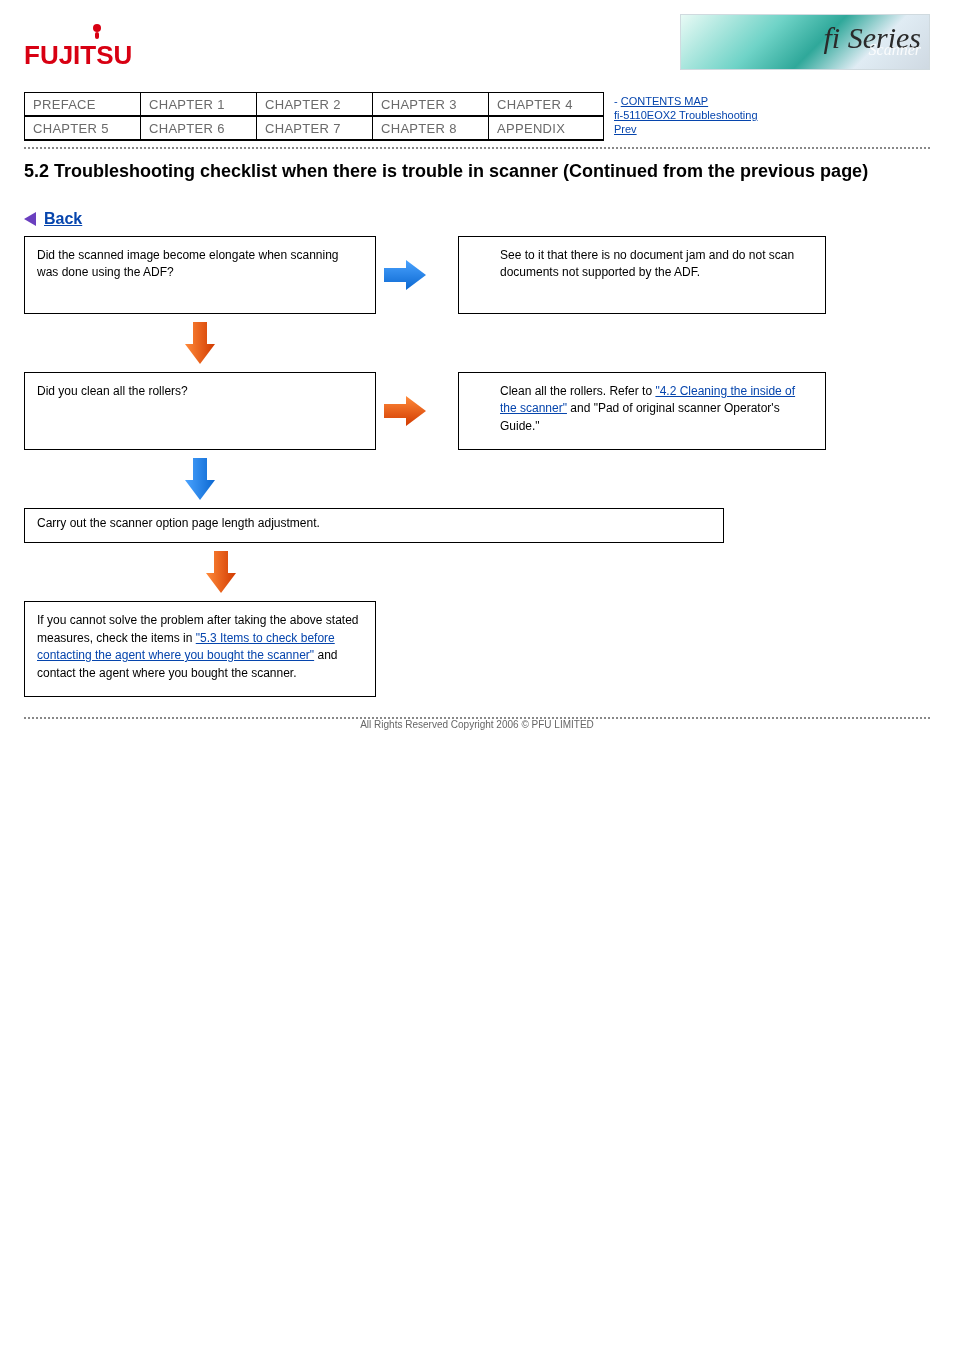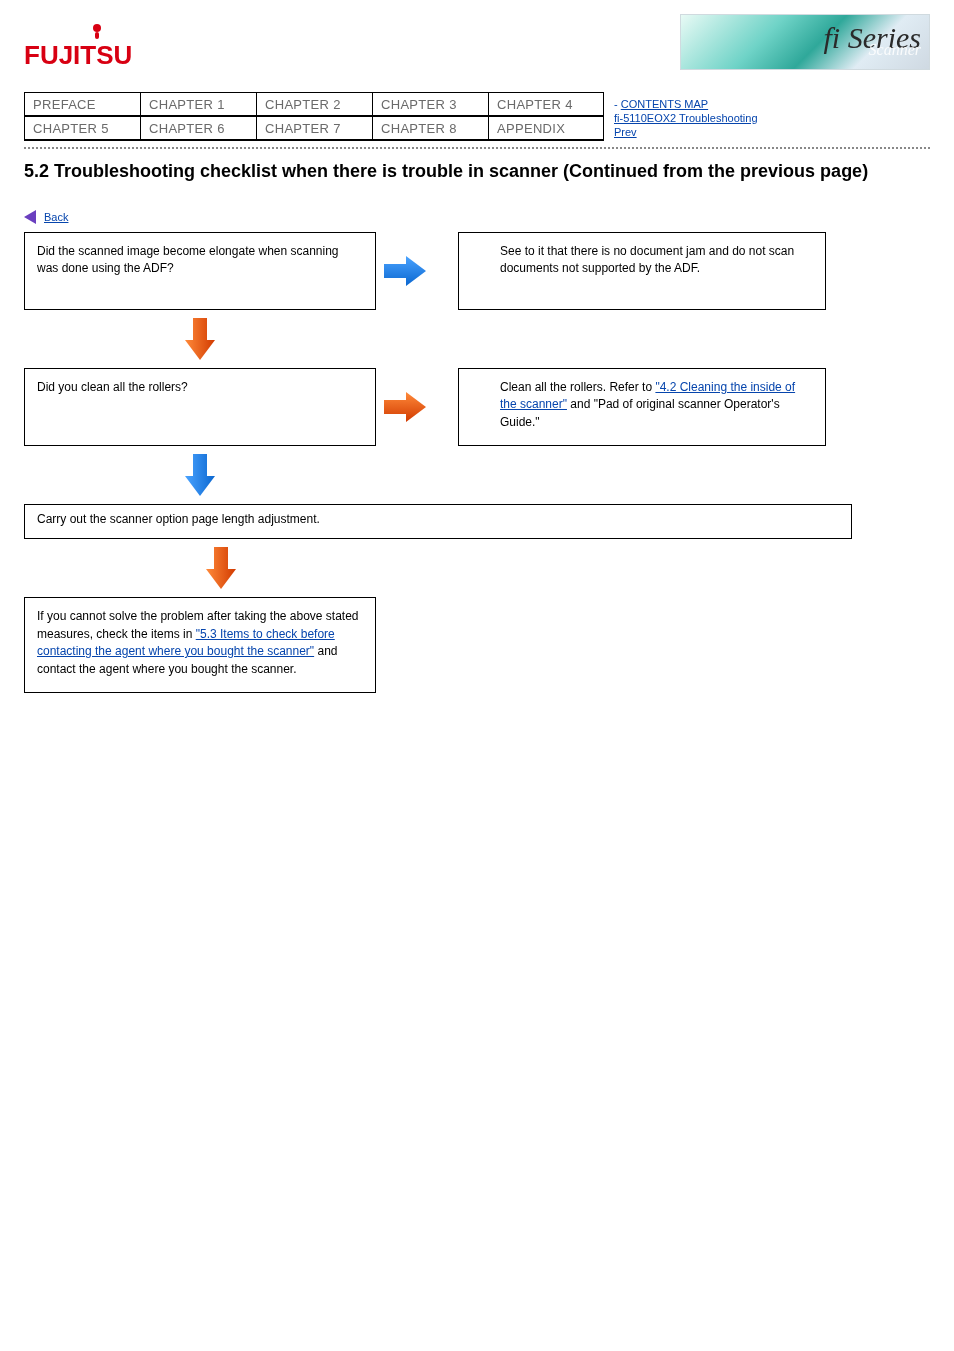--- a/index.html
+++ b/index.html
@@ -29,21 +29,21 @@
     font-family: "Times New Roman", serif; font-style: italic;
     font-size: 30px; color: #2a2a2a;
   }
   .fi-banner .fi-sub {
     position: absolute; right: 8px; top: 26px;
     font-family: "Brush Script MT", cursive; font-style: italic;
     font-size: 16px; color: rgba(255,255,255,0.85);
   }
 
   
-  .nav-wrap { display: flex; margin-top: 16px; gap: 10px; align-items: center; }
+  .nav-wrap { display: flex; margin-top: 16px; gap: 10px; align-items: flex-start; }
   .nav-grid {
     display: grid;
     grid-template-columns: repeat(5, 116px);
     grid-auto-rows: 24px;
     border-bottom: 1px solid #000;
   }
   .nav-cell {
     border: 1px solid #000;
     border-right: none;
     display: flex; align-items: center; justify-content: flex-start;
@@ -83,35 +83,35 @@
     cursor: pointer;
   }
 
   .chapter-title {
     font-size: 18px; font-weight: bold; color: #000;
     margin-top: 12px; white-space: nowrap;
   }
 
   .back-row { display: flex; align-items: center; gap: 4px; margin-top: 28px; }
   .back-arrow svg { display:block; }
-  .back-link { font-size: 11px; color: #0645ad; text-decoration: underline; cursor: pointer; }
+  .back-link { font-size: 16px; color: #0645ad; text-decoration: underline; cursor: pointer; font-weight: bold; }
 
   
   .flow { margin-top: 8px; position: relative; }
   .flow-row { display: flex; align-items: center; }
   .box {
     border: 1px solid #000;
     background: #fff;
     padding: 10px 12px;
     font-size: 12px;
     line-height: 1.45;
   }
   .box-left { width: 352px; min-height: 78px; }
   .box-right { width: 368px; min-height: 78px; margin-left: 24px; padding-left: 41px; }
-  .box-wide { width: 828px; min-height: 30px; padding-top:6px; }
+  .box-wide { width: 700px; min-height: 30px; padding-top:6px; }
   .box-final { width: 352px; min-height: 96px; }
 
   .box a, .ref-link { color: #0645ad; text-decoration: underline; cursor: pointer; }
 
   .arrow-slot { display:flex; justify-content:center; width:352px; padding:8px 0; }
   .arrow-slot.center-row { justify-content:flex-start; padding-left:180px; }
 
   .h-arrow { width: 58px; display:flex; align-items:center; justify-content:center; }
 
   .footer {
@@ -261,14 +261,18 @@
     </div>
 
     <div class="flow-row">
       <div class="box box-final">
         <span>If you cannot solve the problem after taking the above stated measures, check the items in </span><a class="ref-link">"5.3 Items to check before contacting the agent where you bought the scanner"</a><span> and contact the agent where you bought the scanner.</span>
       </div>
     </div>
 
   </div>
 
+  <div class="footer">
+    <a></a>
+    <div class="footer-note">All Rights Reserved Copyright 2006 © PFU LIMITED</div>
+  </div>
 
 </div>
 
 </body></html>

